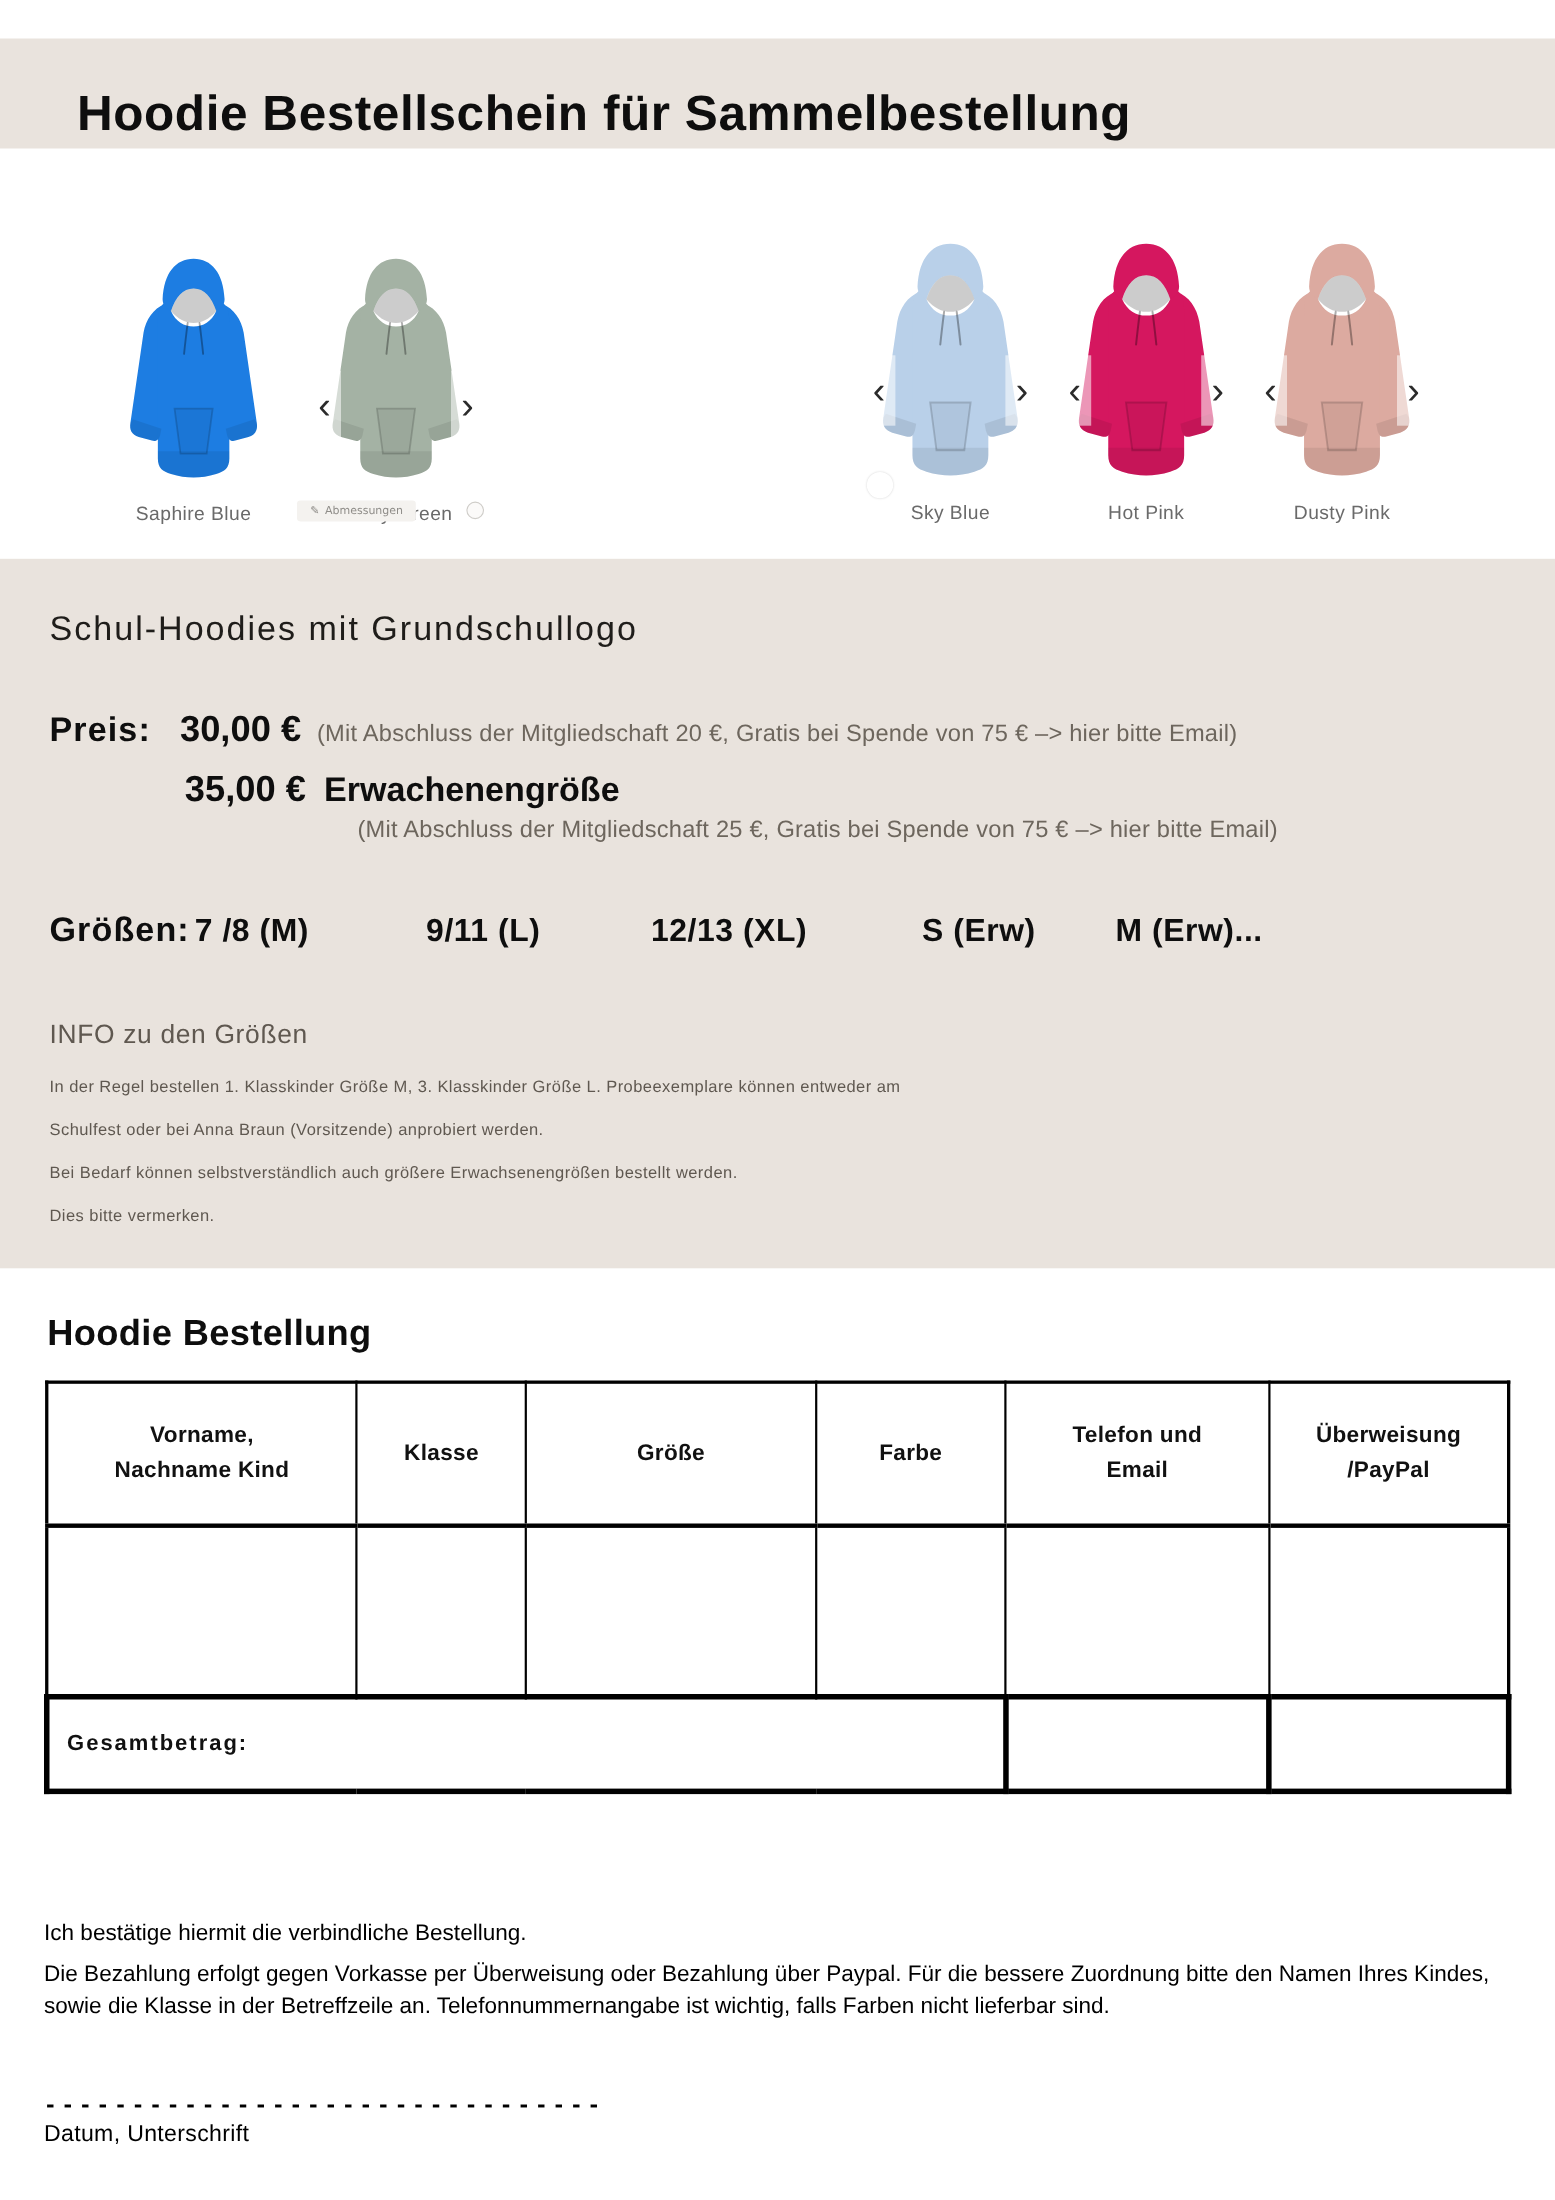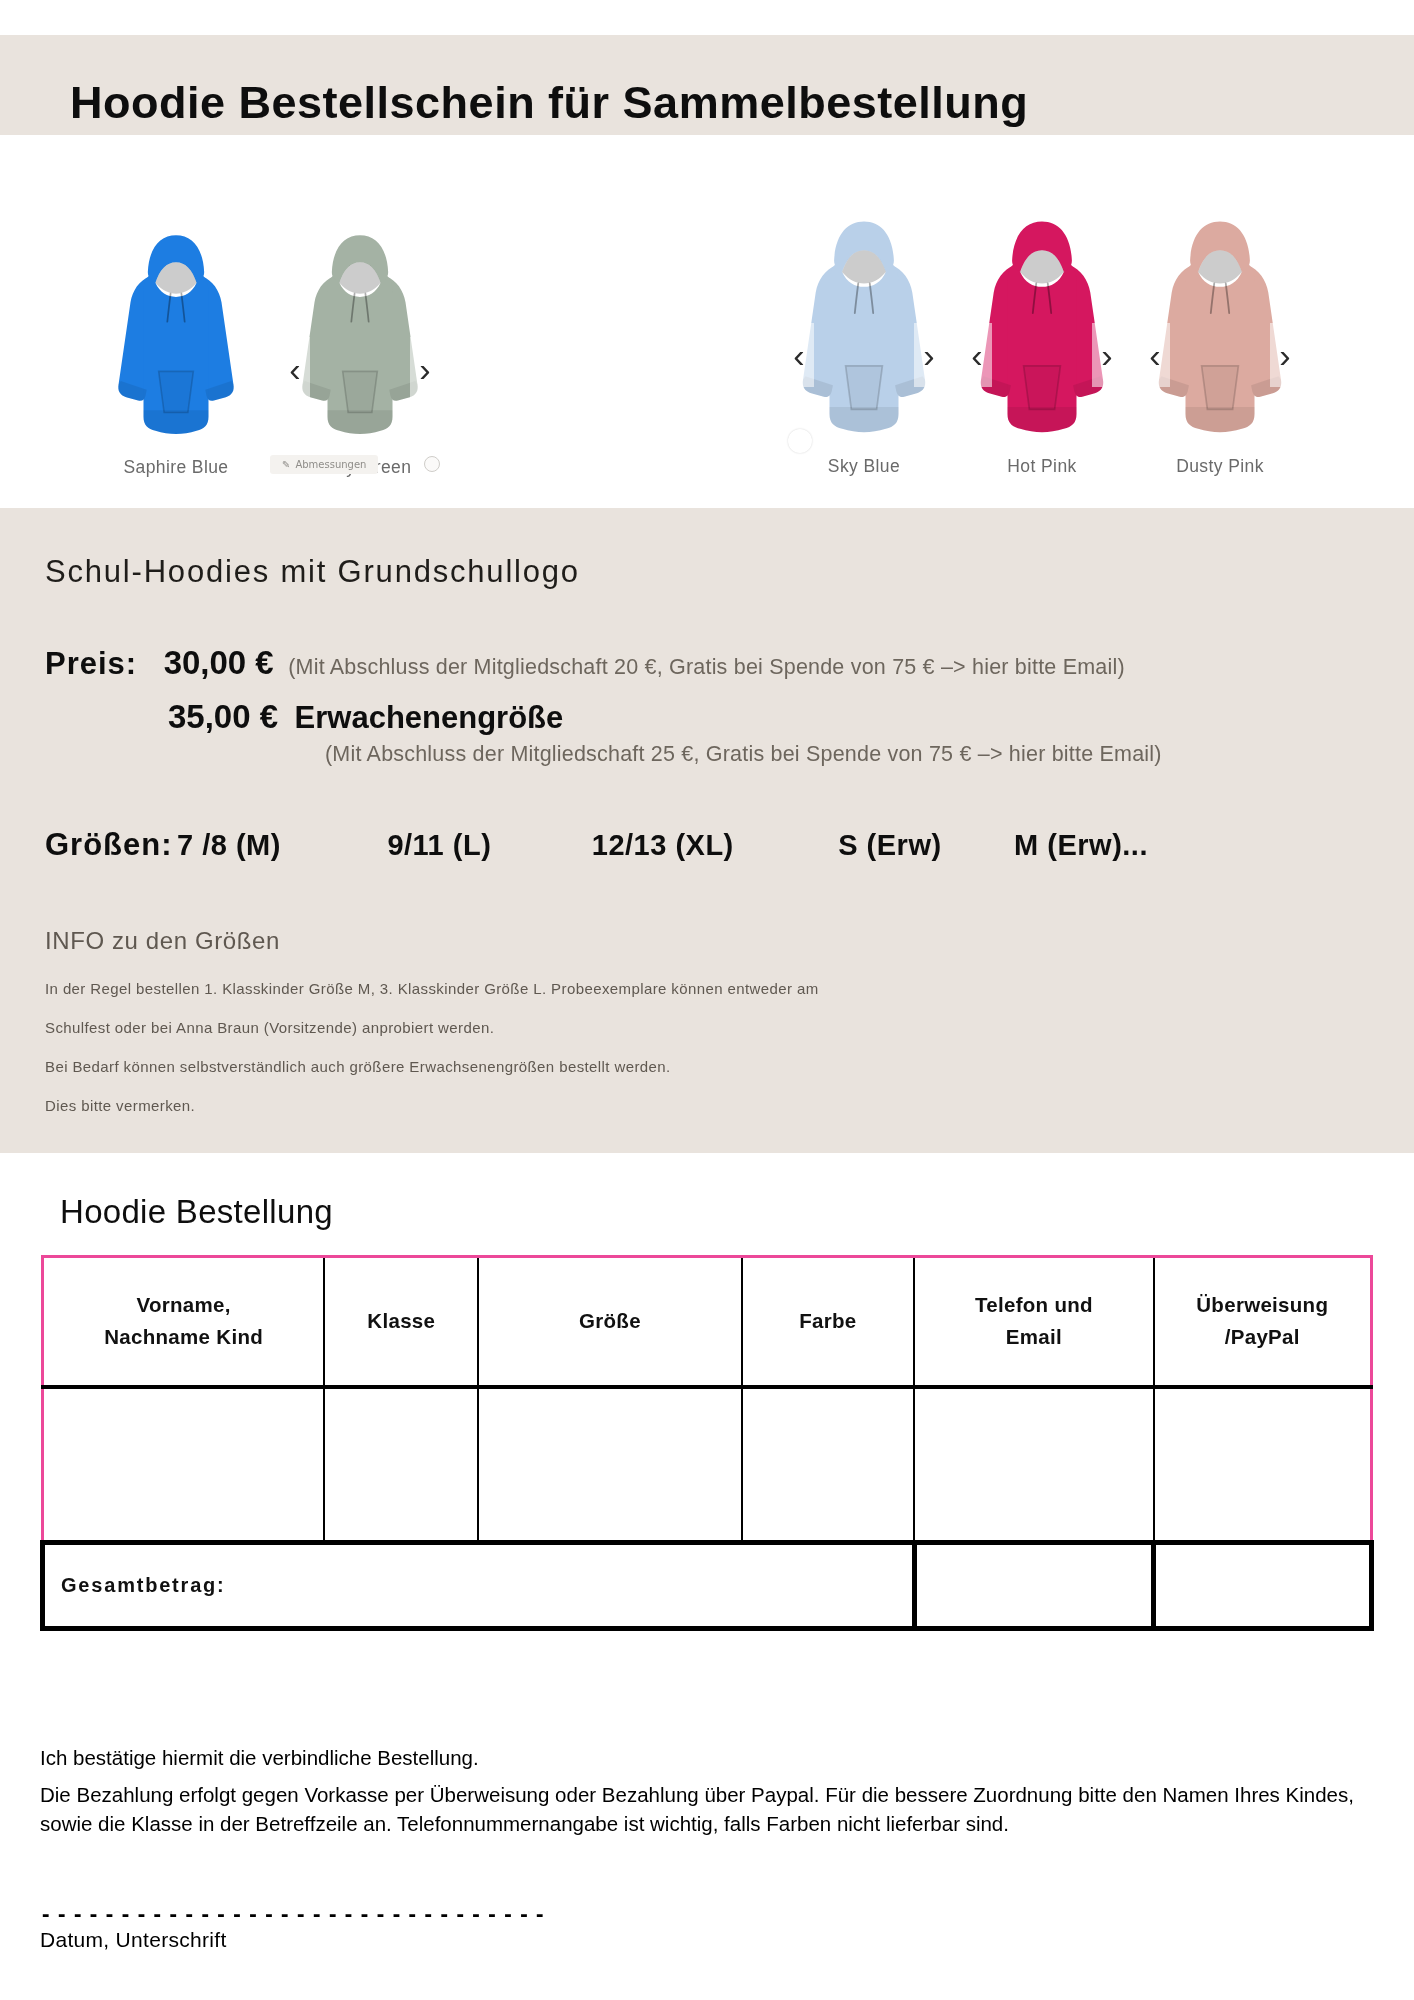--- a/index.html
+++ b/index.html
@@ -53,22 +53,22 @@
   .size-item { font-size:29px; font-weight:bold; letter-spacing:0.5px; }
   .size-item.s0 { } .size-item.s1 { margin-left:102px; }
   .size-item.s2 { margin-left:96px; } .size-item.s3 { margin-left:100px; } .size-item.s4 { margin-left:68px; }
   .info-block { margin-top:64px; color:#5f5850; }
   .info-title { font-size:24px; letter-spacing:0.6px; }
   .info-line { font-size:15px; letter-spacing:0.4px; margin-top:15px; line-height:24px; }
   .info-line.first { margin-top:22px; }
 
   
   .order-section { position:absolute; top:1153px; left:0; width:1414px; }
-  .order-heading { margin:40px 0 0 60px; font-size:33px; font-weight:normal; color:#0e0e0e; letter-spacing:0.3px; }
-  .order-table { margin:24px 0 0 40px; width:1334px; border-collapse:collapse; table-layout:fixed; border:3px solid #ec4899; }
+  .order-heading { margin:40px 0 0 43px; font-size:33px; font-weight:bold; color:#0e0e0e; letter-spacing:0.3px; }
+  .order-table { margin:24px 0 0 40px; width:1334px; border-collapse:collapse; table-layout:fixed; border:3px solid #000000; }
   .order-table col.c0 { width:21.2%; } .order-table col.c1 { width:11.6%; }
   .order-table col.c2 { width:19.8%; } .order-table col.c3 { width:13.0%; }
   .order-table col.c4 { width:18.0%; } .order-table col.c5 { width:16.4%; }
   .order-table th { border:2px solid #000; border-bottom:4px solid #000; height:130px; font-size:20.5px; font-weight:bold; line-height:1.55; text-align:center; vertical-align:middle; background:#fff; letter-spacing:0.3px; }
   .order-table td.blank { border:2px solid #000; height:156px; background:#fff; }
   .order-table tr.total-row td { border:5px solid #000; height:86px; background:#fff; }
   .total-label { font-size:20px; font-weight:bold; letter-spacing:1.8px; padding-left:16px; }
 
   
   .footer-text { position:absolute; left:40px; top:1744px; width:1345px; font-size:20.5px; color:#000; }

